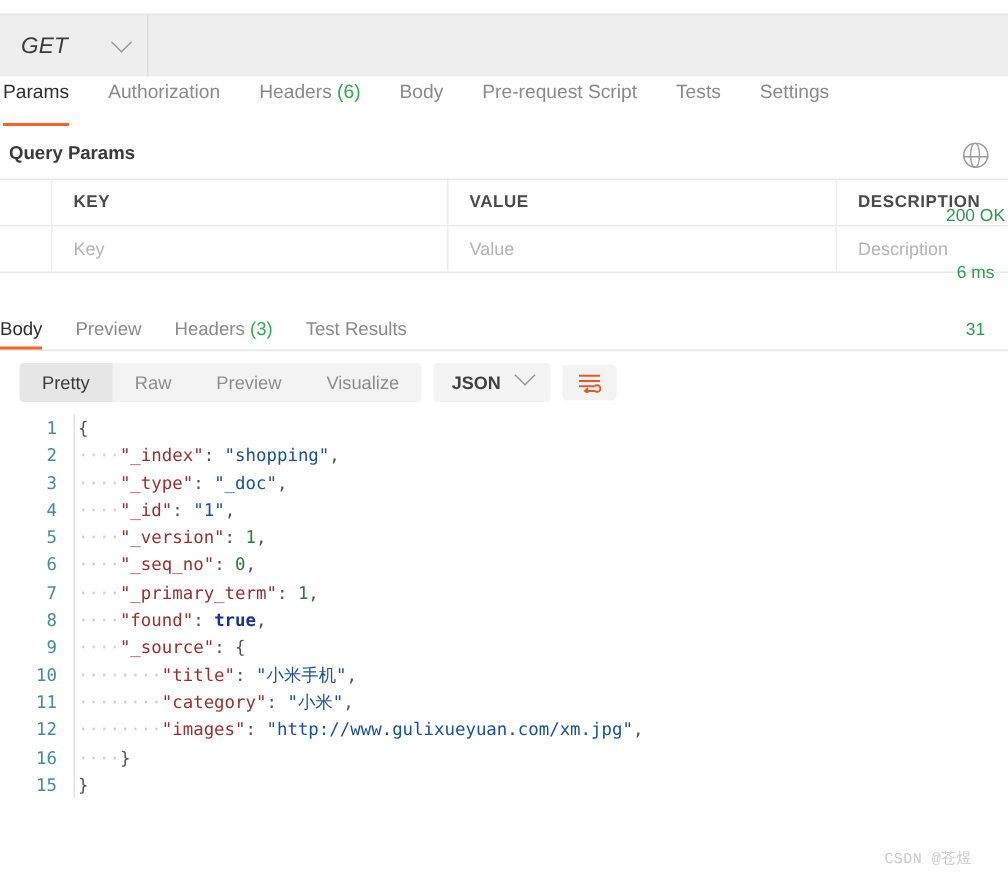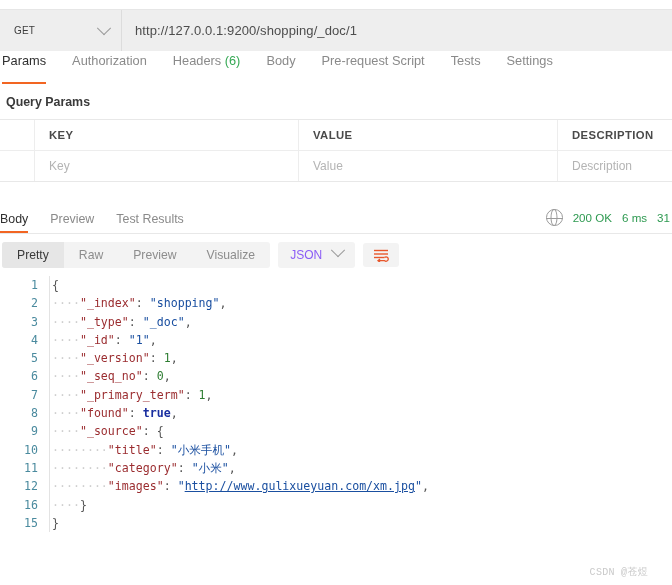--- a/index.html
+++ b/index.html
@@ -23,30 +23,31 @@
     background: #ffffff;
   }
   .urlbar {
     display: flex;
     align-items: stretch;
     height: 41px;
     background: #eeeeee;
     border-bottom: 1px solid #ffffff;
   }
   .method {
-    width: 122px;
+    width: 99px;
     display: flex;
     align-items: center;
     justify-content: space-between;
     padding: 0 12px 0 14px;
     box-sizing: border-box;
     border-right: 1px solid #dcdcdc;
-    font-size: 10px;
+    font-size: 15px;
     color: #3c3c3c;
     letter-spacing: .2px;
+    font-style: italic;
   }
   .chev {
     display: inline-block;
     width: 9px;
     height: 9px;
     border-right: 1.4px solid #9a9a9a;
     border-bottom: 1.4px solid #9a9a9a;
     transform: rotate(45deg) translate(-2px,-2px);
   }
   .urlfield {
@@ -147,26 +148,27 @@
   .rsptab.active::after {
     content: "";
     position: absolute;
     left: 0; right: 11px; bottom: 0;
     height: 2.5px;
     background: #f26522;
   }
   .meta {
     display: flex;
     align-items: center;
-    gap: 10px;
+    gap: 25px;
     padding-bottom: 7px;
     font-size: 11.6px;
     color: #2e9a51;
     overflow: hidden;
     white-space: nowrap;
+    flex-direction: column;
   }
   .globe {
     width: 15px; height: 15px;
     border: 1.3px solid #9b9b9b;
     border-radius: 50%;
     position: relative;
     flex: none;
   }
   .globe::before {
     content: "";
@@ -191,40 +193,41 @@
     display: flex;
     align-items: center;
     gap: 8px;
     padding: 8px 0 8px 2px;
   }
   .segset {
     display: flex;
     background: #f3f3f3;
     border-radius: 3px;
     overflow: hidden;
+    margin-left: 11px;
   }
   .seg {
     font-size: 12.2px;
     color: #8d8d8d;
     padding: 6px 15px;
   }
   .seg.active {
     background: #e6e6e6;
     color: #3a3a3a;
   }
   .jsonsel {
     display: flex;
     align-items: flex-start;
     gap: 11px;
     background: #f3f3f3;
     border-radius: 3px;
     padding: 6px 12px;
     font-size: 12px;
-    font-weight: normal;
-    color: #8b5cf6;
+    font-weight: bold;
+    color: #404040;
   }
   .wrapbtn {
     background: #f3f3f3;
     border-radius: 3px;
     padding: 5px 10px;
     display: flex;
     align-items: center;
   }
 
   
@@ -252,21 +255,21 @@
     padding-left: 14px;
     white-space: pre;
     color: #444;
   }
   .k  { color: #9b2d30; }
   .s  { color: #1a4fa0; }
   .n  { color: #2e7d32; }
   .b  { color: #1a2fa0; font-weight: bold; }
   .p  { color: #555; }
   .dot{ color: #cfcfcf; }
-  .lnk { color: #1a4fa0; text-decoration: underline; }
+  .lnk { color: #1a4fa0; }
 
   .watermark {
     position: absolute;
     right: 24px;
     bottom: 6px;
     font-size: 10px;
     color: #c9c9c9;
     letter-spacing: .3px;
     font-family: Liberation Mono, monospace;
   }
@@ -274,23 +277,20 @@
 </head>
 <body>
 
 <div class="topline"></div>
 
 <div class="urlbar">
   <div class="method">
     <span>GET</span>
     <span class="chev"></span>
   </div>
-  <div class="urlfield">
-    <span>http://127.0.0.1:9200/shopping/_doc/1</span>
-  </div>
 </div>
 
 <div class="reqtabs">
   <div class="rtab active">
     <span>Params</span>
   </div>
   <div class="rtab">
     <span>Authorization</span>
   </div>
   <div class="rtab">
@@ -334,20 +334,24 @@
   </div>
 </div>
 
 <div class="resprow">
   <div class="rsptabs">
     <div class="rsptab active">
       <span>Body</span>
     </div>
     <div class="rsptab">
       <span>Preview</span>
+    </div>
+    <div class="rsptab">
+      <span>Headers</span>
+      <span class="cnt">(3)</span>
     </div>
     <div class="rsptab">
       <span>Test Results</span>
     </div>
   </div>
   <div class="meta">
     <span class="globe"></span>
     <span>200 OK</span>
     <span>6 ms</span>
     <span>31</span>

